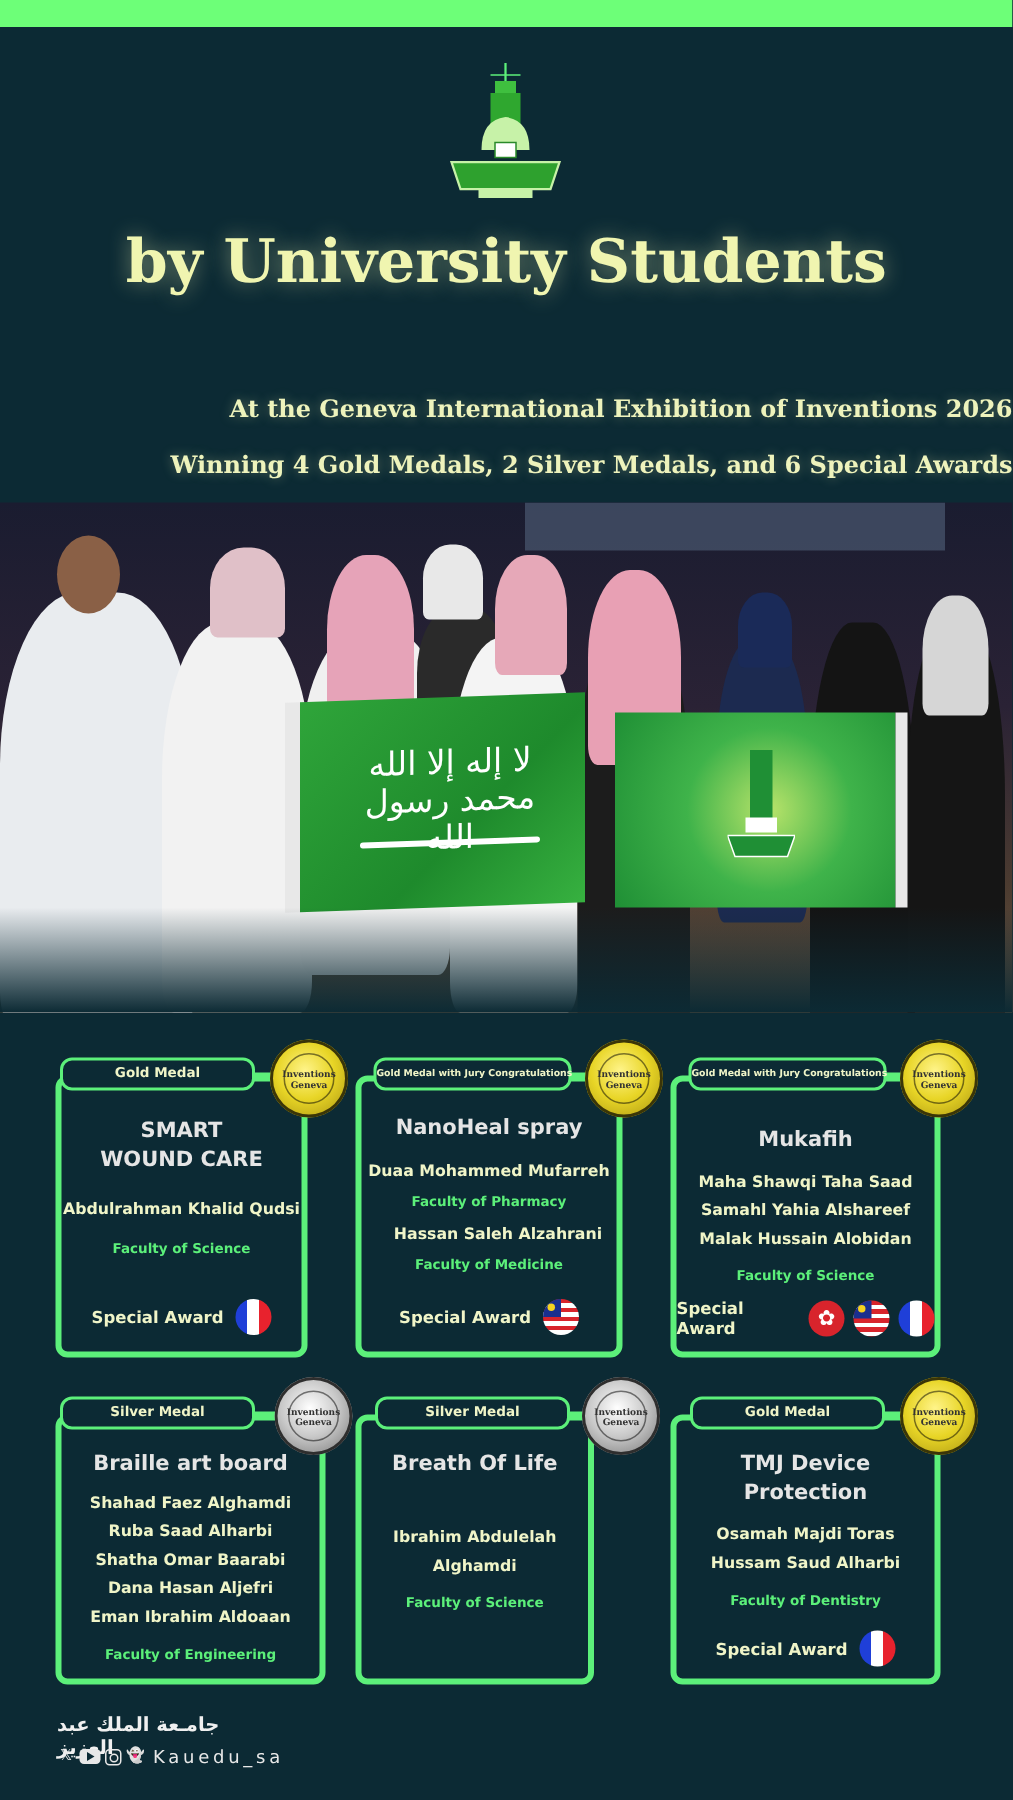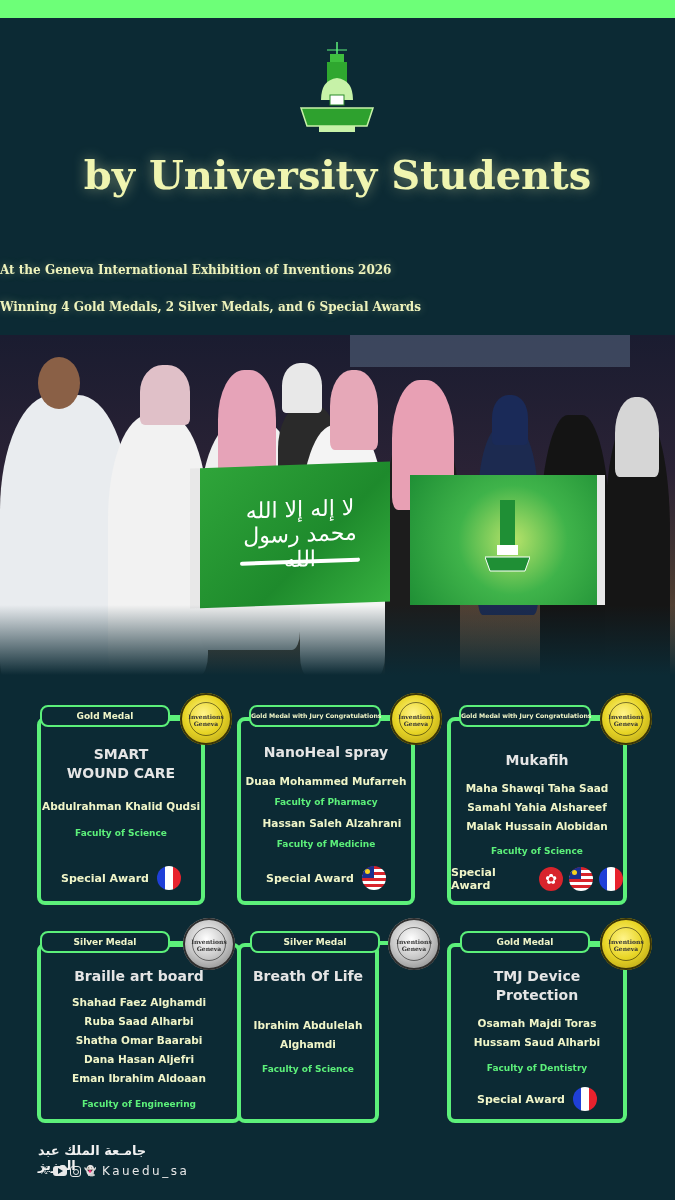--- a/index.html
+++ b/index.html
@@ -17,23 +17,23 @@
   .logo {
     position: absolute; left: 297px; top: 40px; width: 80px; height: 100px;
   }
   .title {
     position: absolute; left: 0; top: 150px; width: 675px; text-align: center;
     font-family: "DejaVu Serif", serif; font-weight: bold;
     color: #f0f5b0; font-size: 40px; line-height: 50px;
     text-shadow: 0 0 14px rgba(240,245,176,0.45);
   }
   .subtitle {
-    position: absolute; left: 0; width: 675px; text-align: left;
+    position: absolute; left: 0; width: 675px; text-align: right;
     font-family: "DejaVu Serif", serif; font-weight: bold;
-    color: #eef3bc; font-size: 12px;
+    color: #eef3bc; font-size: 16px;
     text-shadow: 0 0 8px rgba(240,245,176,0.35);
   }
   .sub1 { top: 263px; }
   .sub2 { top: 300px; }
 
   .photo {
     position: absolute; left: 0; top: 335px; width: 675px; height: 340px;
     overflow: hidden;
     background: linear-gradient(180deg, #1a1c30 0%, #2a2235 40%, #4b3b30 75%, #6a5440 100%);
   }
@@ -260,39 +260,39 @@
     <span class="flag-circle flag-fr"></span>
   </div>
 </div>
 <div class="pill-connector" style="left:580px;top:715px;width:30px;"></div>
 <div class="label-pill" style="left:459px;top:705px;width:132px;font-size:6.2px;">Gold Medal with Jury Congratulations</div>
 <div class="medal gold" style="left:600px;top:693px;">
     <div class="inner"></div>
     <div class="mtext">Inventions Geneva</div>
   </div>
 
-<div class="card" style="left:37px;top:943px;width:204px;height:180px;">
+<div class="card" style="left:37px;top:943px;width:180px;height:180px;">
   <div class="card-inner" style="top:20px;">
     <div class="proj-title">Braille art board</div>
     <div class="member" style="margin-top:7px;">Shahad Faez Alghamdi</div>
     <div class="member">Ruba Saad Alharbi</div>
     <div class="member">Shatha Omar Baarabi</div>
     <div class="member">Dana Hasan Aljefri</div>
     <div class="member">Eman Ibrahim Aldoaan</div>
     <div class="faculty" style="margin-top:7px;">Faculty of Engineering</div>
   </div>
 </div>
 <div class="pill-connector" style="left:130px;top:941px;width:60px;"></div>
 <div class="label-pill" style="left:40px;top:931px;width:130px;font-size:9px;">Silver Medal</div>
 <div class="medal silver" style="left:183px;top:918px;">
     <div class="inner"></div>
     <div class="mtext">Inventions Geneva</div>
   </div>
 
-<div class="card" style="left:237px;top:943px;width:142px;height:180px;">
+<div class="card" style="left:237px;top:943px;width:159px;height:180px;">
   <div class="card-inner" style="top:20px;">
     <div class="proj-title">Breath Of Life</div>
     <div class="member" style="margin-top:30px;">Ibrahim Abdulelah Alghamdi</div>
     <div class="faculty" style="margin-top:6px;">Faculty of Science</div>
   </div>
 </div>
 <div class="pill-connector" style="left:370px;top:941px;width:30px;"></div>
 <div class="label-pill" style="left:250px;top:931px;width:130px;font-size:9px;">Silver Medal</div>
 <div class="medal silver" style="left:388px;top:918px;">
     <div class="inner"></div>

